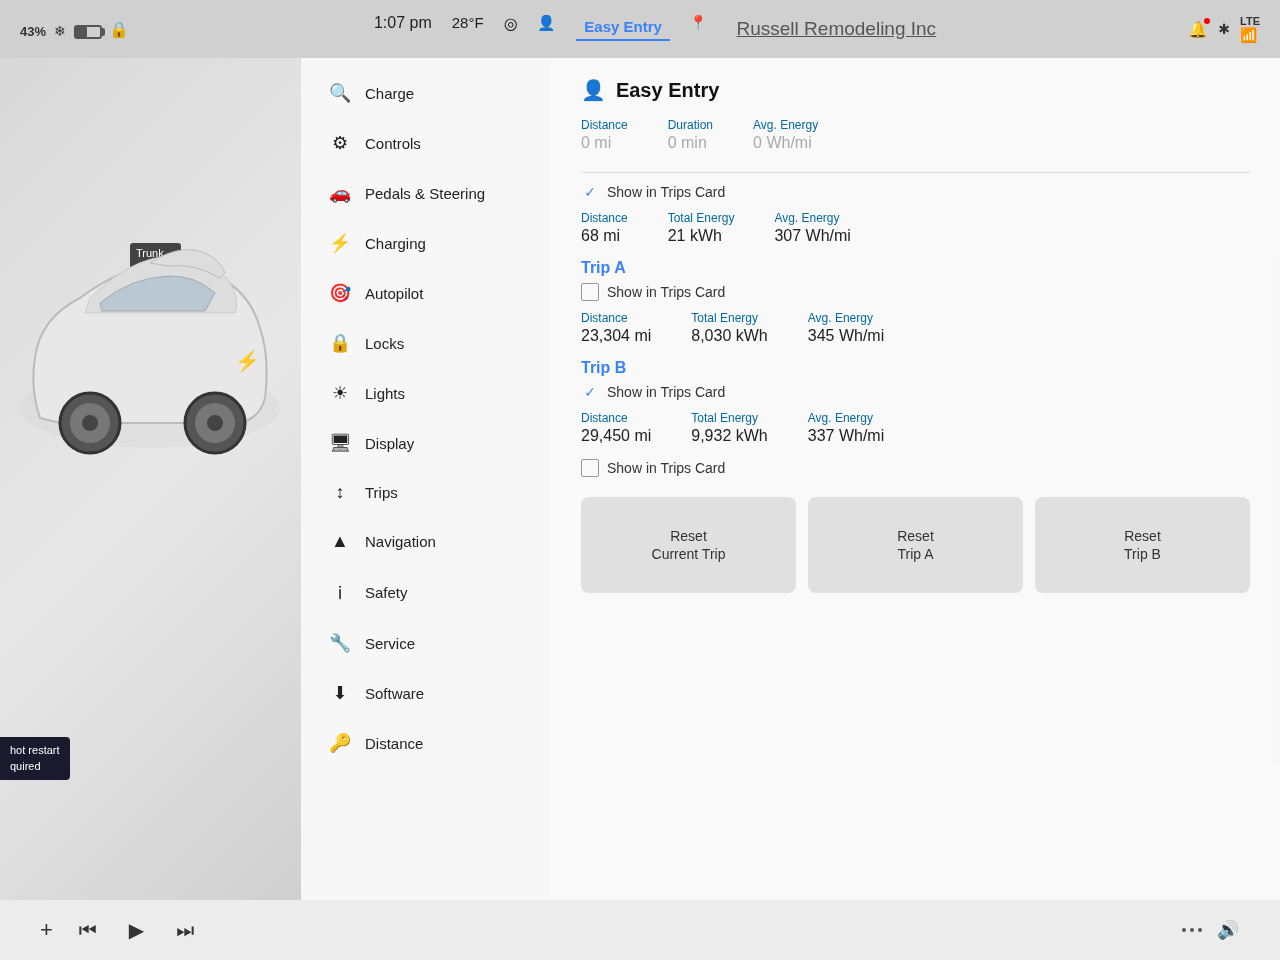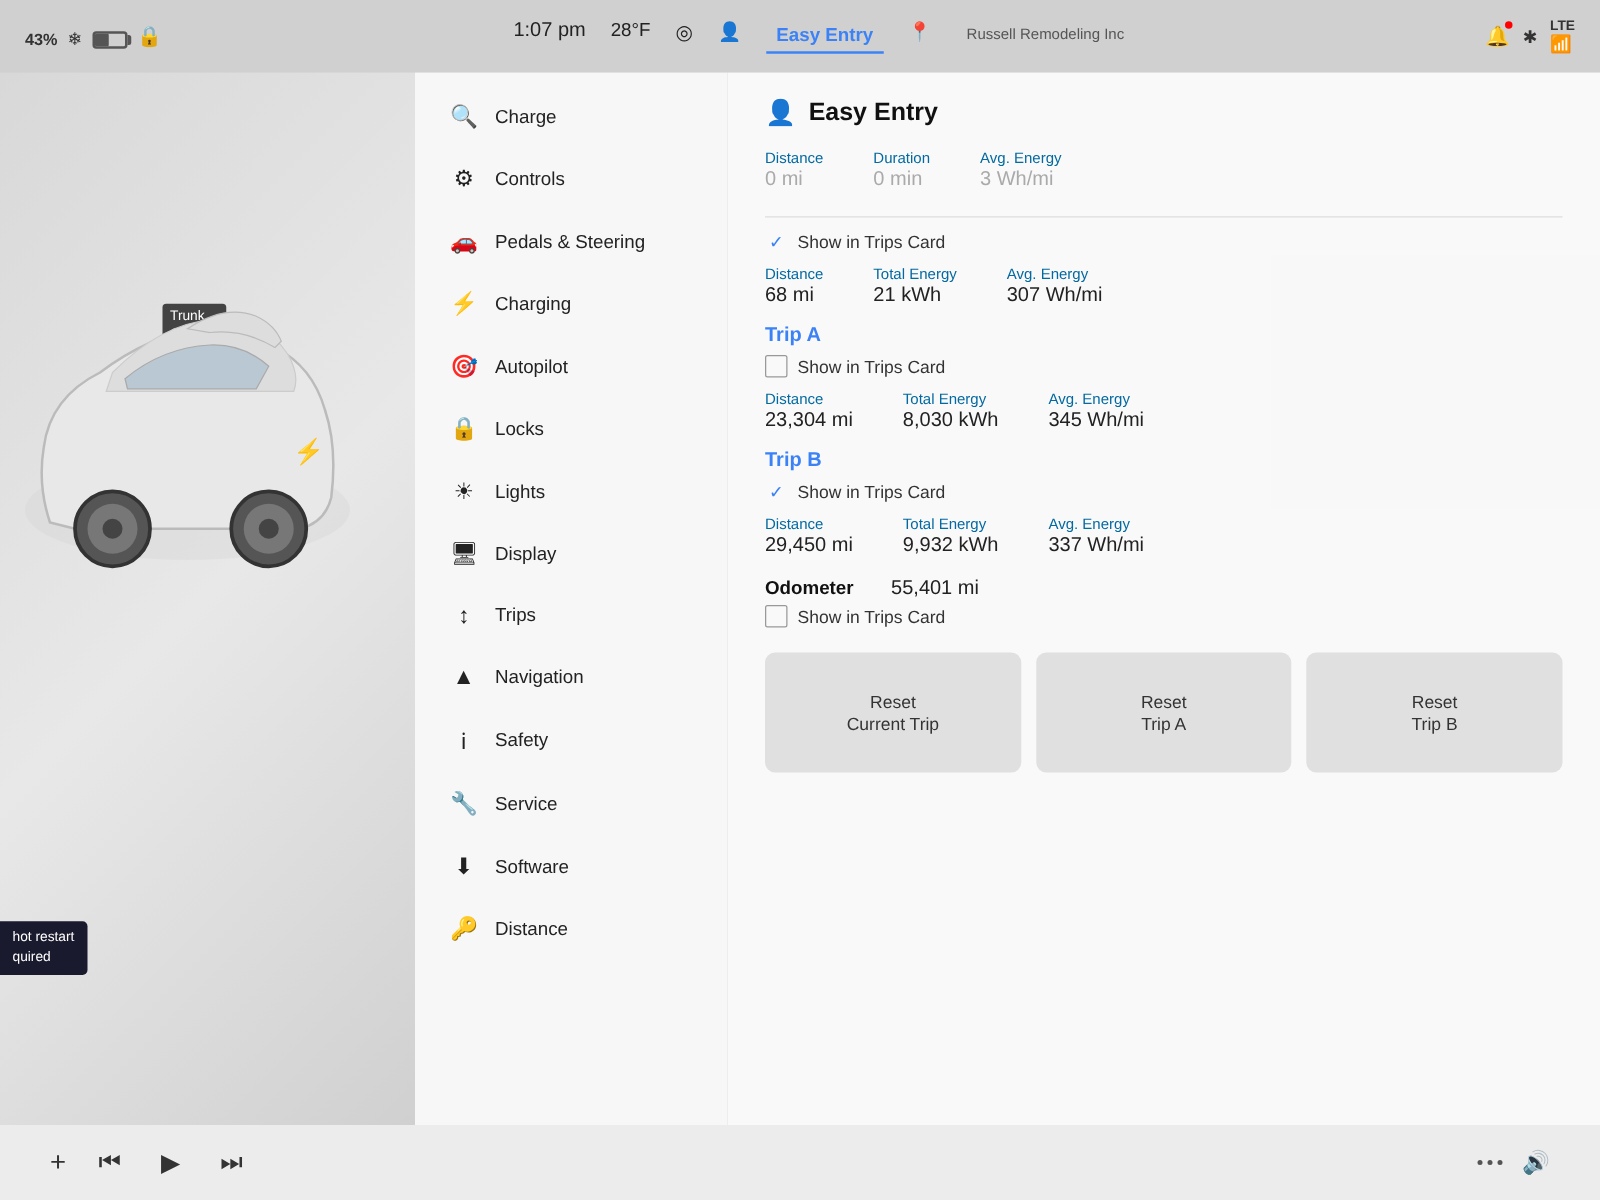--- a/index.html
+++ b/index.html
@@ -66,21 +66,21 @@
       position: absolute;
       top: 58px;
       left: 0;
       right: 0;
       bottom: 60px;
       display: flex;
     }
 
     
     .car-area {
-      width: 332px;
+      width: 301px;
       position: relative;
       background: linear-gradient(135deg, #d8d8d8 0%, #e8e8e8 50%, #d0d0d0 100%);
       overflow: hidden;
     }
     .trunk-label {
       position: absolute;
       top: 185px;
       left: 130px;
       background: rgba(0,0,0,0.7);
       color: white;
@@ -303,21 +303,21 @@
   <div class="status-center">
     <span style="font-size:16px;font-weight:500;">1:07 pm</span>
     <span style="font-size:15px;">28°F</span>
     <span style="font-size:16px;">◎</span>
     <span style="font-size:15px;">👤</span>
     <div class="tab-item active">
       <span style="font-size:15px;font-weight:600;">Easy Entry</span>
     </div>
     <span style="font-size:15px;color:#3b82f6;">📍</span>
     <div class="tab-item">
-      <span style="font-size:12px;color:#555;">Russell Remodeling Inc</span>
+      <span style="font-size:19px;color:#555;text-decoration:underline;">Russell Remodeling Inc</span>
     </div>
   </div>
   <div class="status-right">
     <span style="font-size:16px;position:relative;">
       🔔
       <span style="position:absolute;top:-2px;right:-2px;width:6px;height:6px;background:red;border-radius:50%;display:block;"></span>
     </span>
     <span style="font-size:14px;">✱</span>
     <span style="font-size:11px;font-weight:700;">LTE<br><span style="font-size:14px;">📶</span></span>
   </div>
@@ -434,21 +434,21 @@
         <div class="stat-col">
           <label>Distance</label>
           <span class="value" style="color:#aaa;">0 mi</span>
         </div>
         <div class="stat-col">
           <label>Duration</label>
           <span class="value" style="color:#aaa;">0 min</span>
         </div>
         <div class="stat-col">
           <label>Avg. Energy</label>
-          <span class="value" style="color:#aaa;">3 Wh/mi</span>
+          <span class="value" style="color:#aaa;">0 Wh/mi</span>
         </div>
       </div>
     </div>
 
     <hr class="divider">
 
     <div>
       <div class="show-trips-row">
         <span class="checkmark">✓</span>
         <span>Show in Trips Card</span>
@@ -507,24 +507,20 @@
           <span class="value">9,932 kWh</span>
         </div>
         <div class="stat-col">
           <label>Avg. Energy</label>
           <span class="value">337 Wh/mi</span>
         </div>
       </div>
     </div>
 
     <div style="margin-top:14px;">
-      <div class="odometer-row">
-        <span class="odometer-label">Odometer</span>
-        <span class="odometer-value">55,401 mi</span>
-      </div>
       <div class="show-trips-row">
         <span class="empty-check"></span>
         <span>Show in Trips Card</span>
       </div>
     </div>
 
     <div class="reset-buttons">
       <button class="reset-btn">
         <span>Reset<br>Current Trip</span>
       </button>

